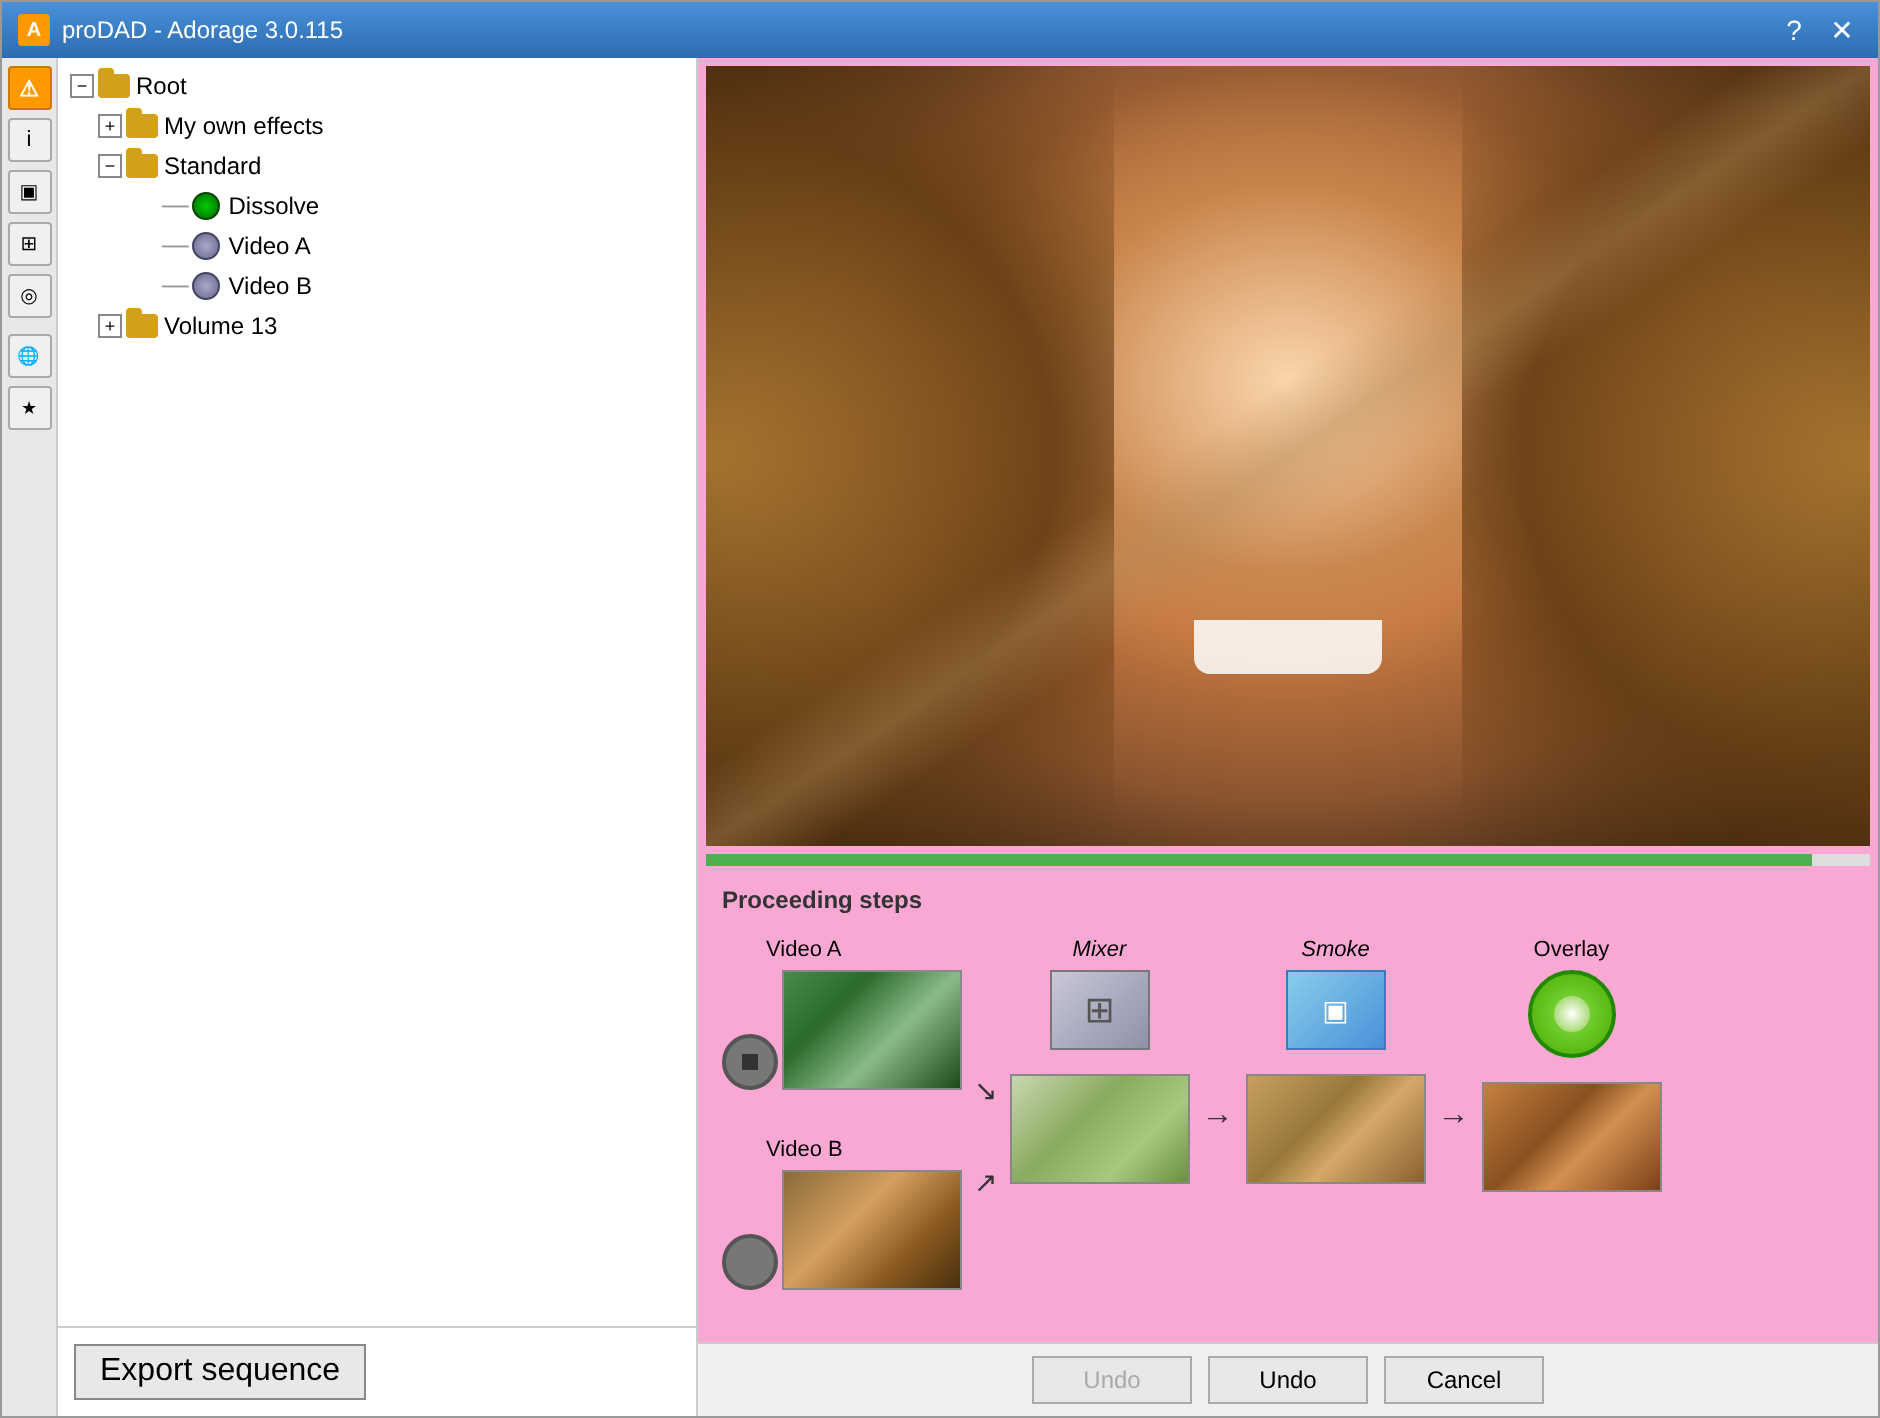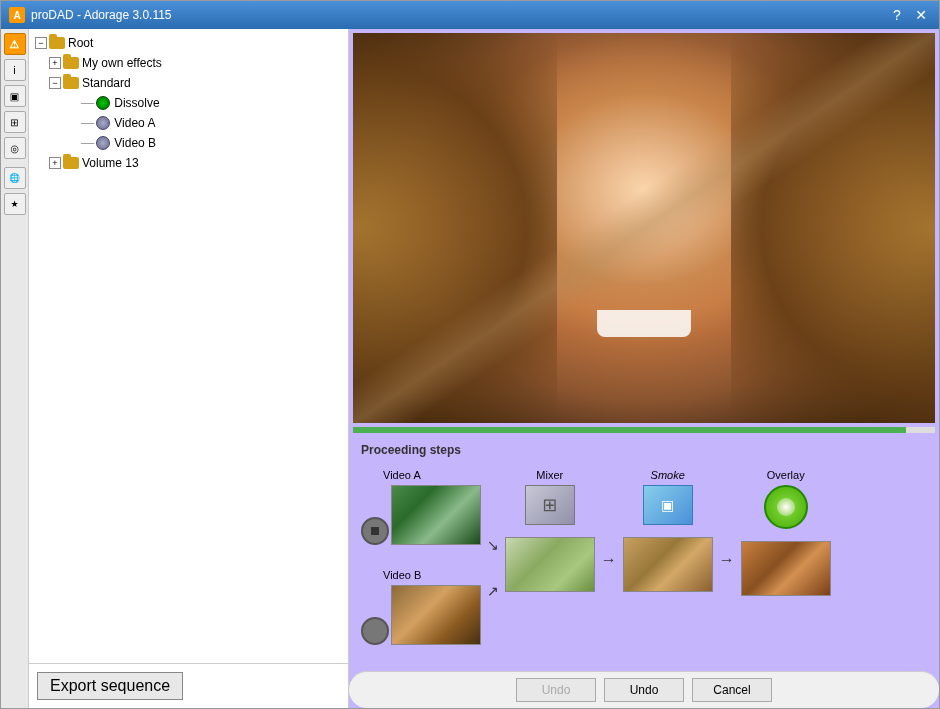--- a/index.html
+++ b/index.html
@@ -179,21 +179,21 @@
       padding: 4px 12px;
       border: 1px solid #888;
       background: #e8e8e8;
       cursor: pointer;
       font-size: 16px;
     }
     .right-panel {
       flex: 1;
       display: flex;
       flex-direction: column;
-      background: #c4b5fd;
+      background: #f9a8d4;
       overflow: hidden;
     }
     .preview-area {
       flex: 0 0 390px;
       background: #1a1a1a;
       position: relative;
       overflow: hidden;
       margin: 4px;
     }
     
@@ -274,21 +274,20 @@
       background: linear-gradient(135deg, #c88040 0%, #885020 40%, #d49050 60%, #7a4018 100%);
     }
     .bottom-bar {
       background: #f0f0f0;
       border-top: 1px solid #ccc;
       padding: 6px 12px;
       display: flex;
       justify-content: center;
       gap: 8px;
       align-items: center;
-      border-radius: 18px;
     }
     .bottom-btn {
       padding: 4px 20px;
       border: 1px solid #aaa;
       background: #e8e8e8;
       cursor: pointer;
       font-size: 12px;
       min-width: 80px;
     }
     .bottom-btn:disabled { color: #aaa; cursor: default; }
@@ -475,21 +474,21 @@
               </div>
             </div>
           </div>
 
           <div style="display:flex; flex-direction:column; justify-content:center; align-items:center; height:150px; gap:0; margin-top:18px;">
             <span style="font-size:14px; color:#333; margin-top:12px;">↘</span>
             <span style="font-size:14px; color:#333; margin-top:30px;">↗</span>
           </div>
 
           <div style="display:flex; flex-direction:column; align-items:center; margin-top:0;">
-            <span style="font-size:11px; margin-bottom:4px;">Mixer</span>
+            <span style="font-size:11px; margin-bottom:4px;font-style:italic;">Mixer</span>
             <div style="width:50px; height:40px; background:linear-gradient(135deg,#c8c8d8,#9090a8); border:1px solid #777; display:flex; align-items:center; justify-content:center; margin-bottom:4px;">
               <span style="font-size:18px; color:#555;">⊞</span>
             </div>
             <div class="result-thumb result-thumb-1" style="width:90px; height:55px; margin-top:8px;"></div>
           </div>
 
           <div style="display:flex; align-items:center; margin-top:80px;">
             <span style="font-size:16px; color:#333;">→</span>
           </div>
 

